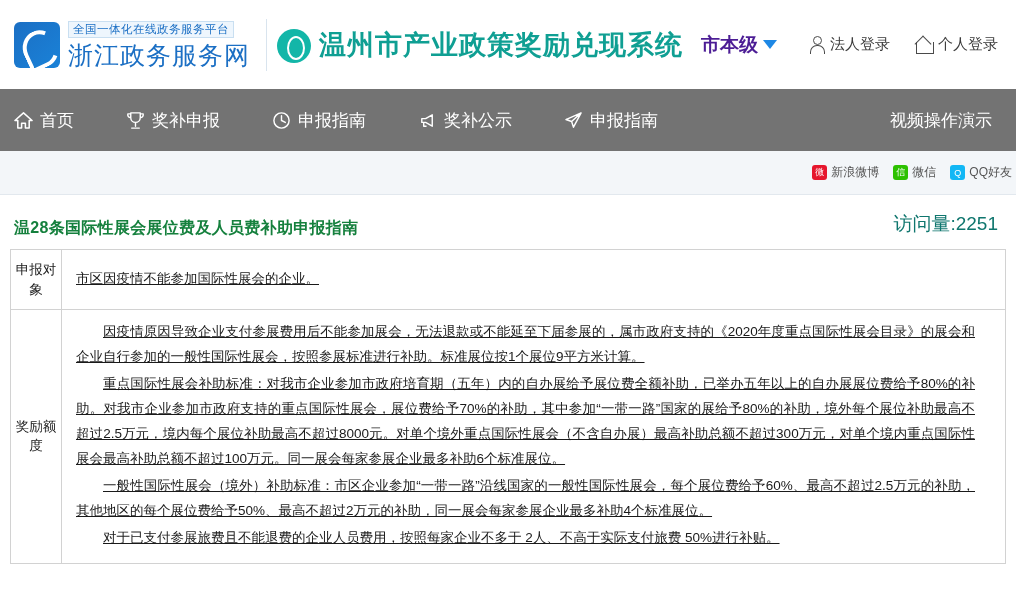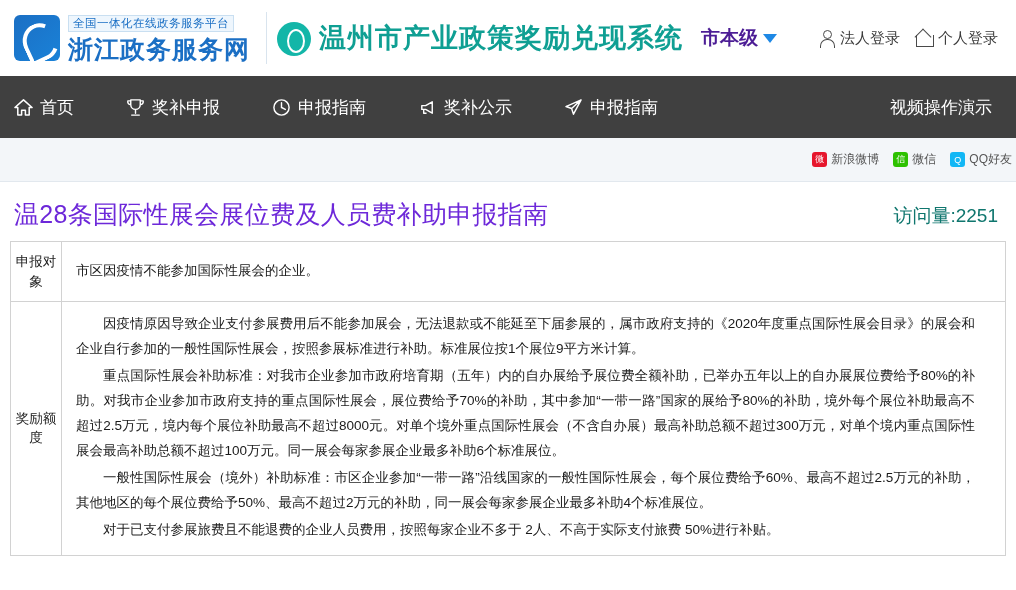--- a/index.html
+++ b/index.html
@@ -7,21 +7,21 @@
     margin: 0; padding: 0;
     width: 1016px; height: 590px;
     overflow: hidden;
     background: #ffffff;
     font-family: "Liberation Sans", sans-serif;
   }
 
   
   .top-header {
     position: relative;
-    height: 76px;
+    height: 89px;
     background: #ffffff;
     display: flex;
     align-items: center;
     padding: 0 14px;
   }
   .zjzw-logo {
     display: flex;
     align-items: center;
     gap: 8px;
     padding-right: 14px;
@@ -49,21 +49,21 @@
     color: #1b6fc4;
     letter-spacing: .5px;
     border: 1px solid #c9dff1;
     background: #eef6fd;
     padding: 1px 4px;
     display: inline-block;
     margin-bottom: 3px;
   }
   .zjzw-main {
     font-size: 25px;
-    font-weight: bold;
+    font-weight: normal;
     color: #1b6fc4;
     letter-spacing: 1px;
     text-align: right;
   }
   .divider-v {
     width: 1px;
     height: 52px;
     background: #d9e4ee;
     margin: 0 10px 0 2px;
   }
@@ -106,21 +106,21 @@
   .caret-down {
     width: 0; height: 0;
     border-left: 7px solid transparent;
     border-right: 7px solid transparent;
     border-top: 9px solid #1e88e5;
   }
   .header-right {
     margin-left: auto;
     display: flex;
     align-items: center;
-    gap: 16px;
+    gap: 26px;
     padding-right: 4px;
   }
   .login-link {
     display: flex;
     align-items: center;
     gap: 6px;
     color: #3a3a3a;
     font-size: 15px;
     cursor: pointer;
   }
@@ -165,21 +165,21 @@
     left: 1px; top: 1px;
     width: 11px; height: 11px;
     border-top: 1.4px solid #4a4a4a;
     border-left: 1.4px solid #4a4a4a;
     transform: rotate(45deg);
   }
 
   
   .navbar {
     height: 62px;
-    background: #404040;
+    background: #737373;
     display: flex;
     align-items: center;
     padding-left: 14px;
     color: #ffffff;
   }
   .nav-item {
     display: flex;
     align-items: center;
     gap: 7px;
     font-size: 17px;
@@ -232,23 +232,23 @@
   }
 
   
   .content { padding: 10px 10px 0 10px; }
   .title-row {
     display: flex;
     align-items: flex-end;
     padding: 6px 2px 10px 4px;
   }
   .page-title {
-    font-size: 25px;
-    font-weight: normal;
-    color: #6d28d9;
+    font-size: 16px;
+    font-weight: bold;
+    color: #15803d;
     letter-spacing: .3px;
   }
   .visits {
     margin-left: auto;
     font-size: 19px;
     color: #0f766e;
     font-weight: normal;
     padding-bottom: 2px;
     padding-right: 6px;
   }
@@ -268,20 +268,21 @@
     width: 51px;
     text-align: center;
     padding: 10px 4px;
     font-size: 13px;
     line-height: 1.45;
   }
   td.value {
     padding: 10px 14px;
     line-height: 1.85;
     text-align: justify;
+    text-decoration: underline;
   }
   td.value p { margin: 0 16px 2px 0; text-indent: 2em; }
   .row-tall td { vertical-align: middle; }
 </style>
 </head>
 <body>
 
 <div class="top-header">
   <div class="zjzw-logo">
     <div class="zjzw-mark"></div>

